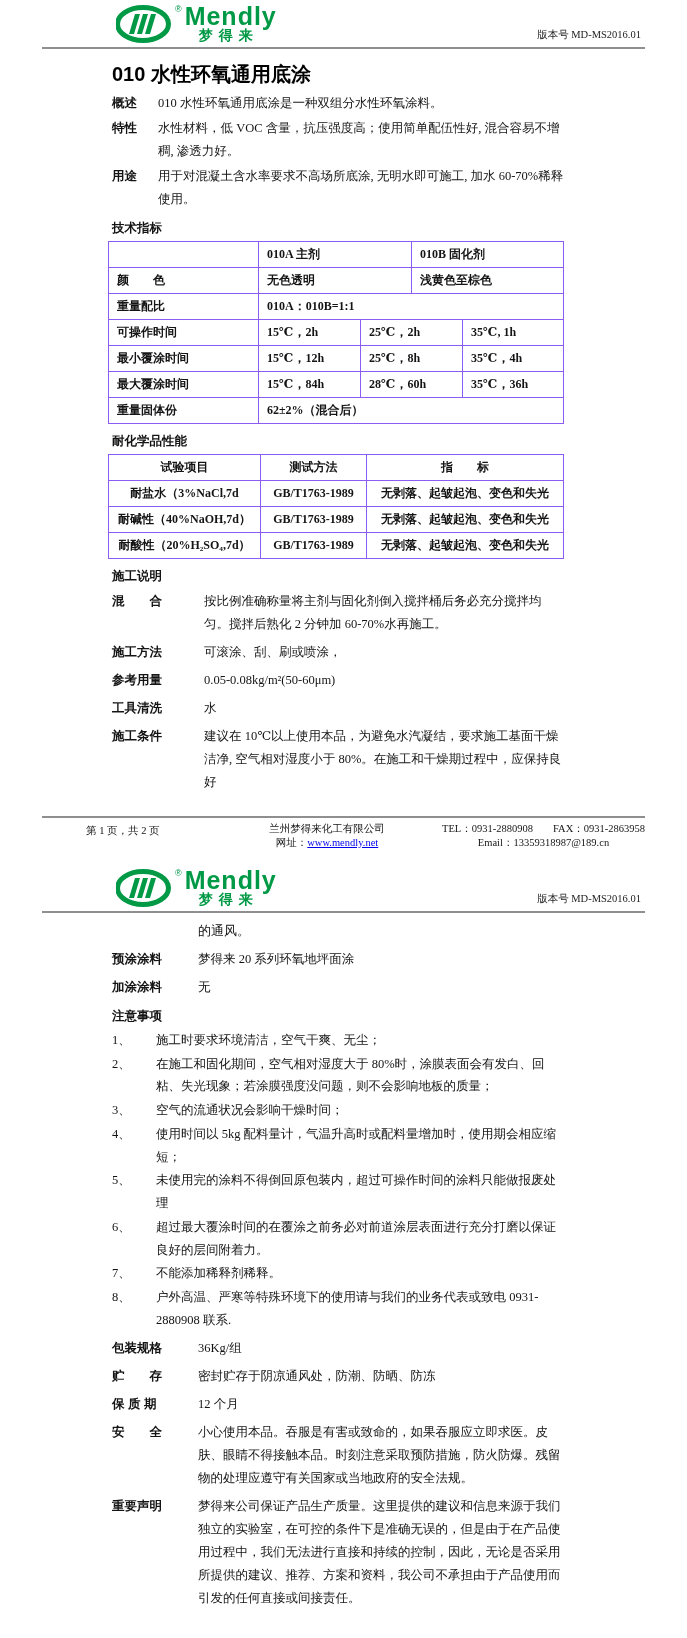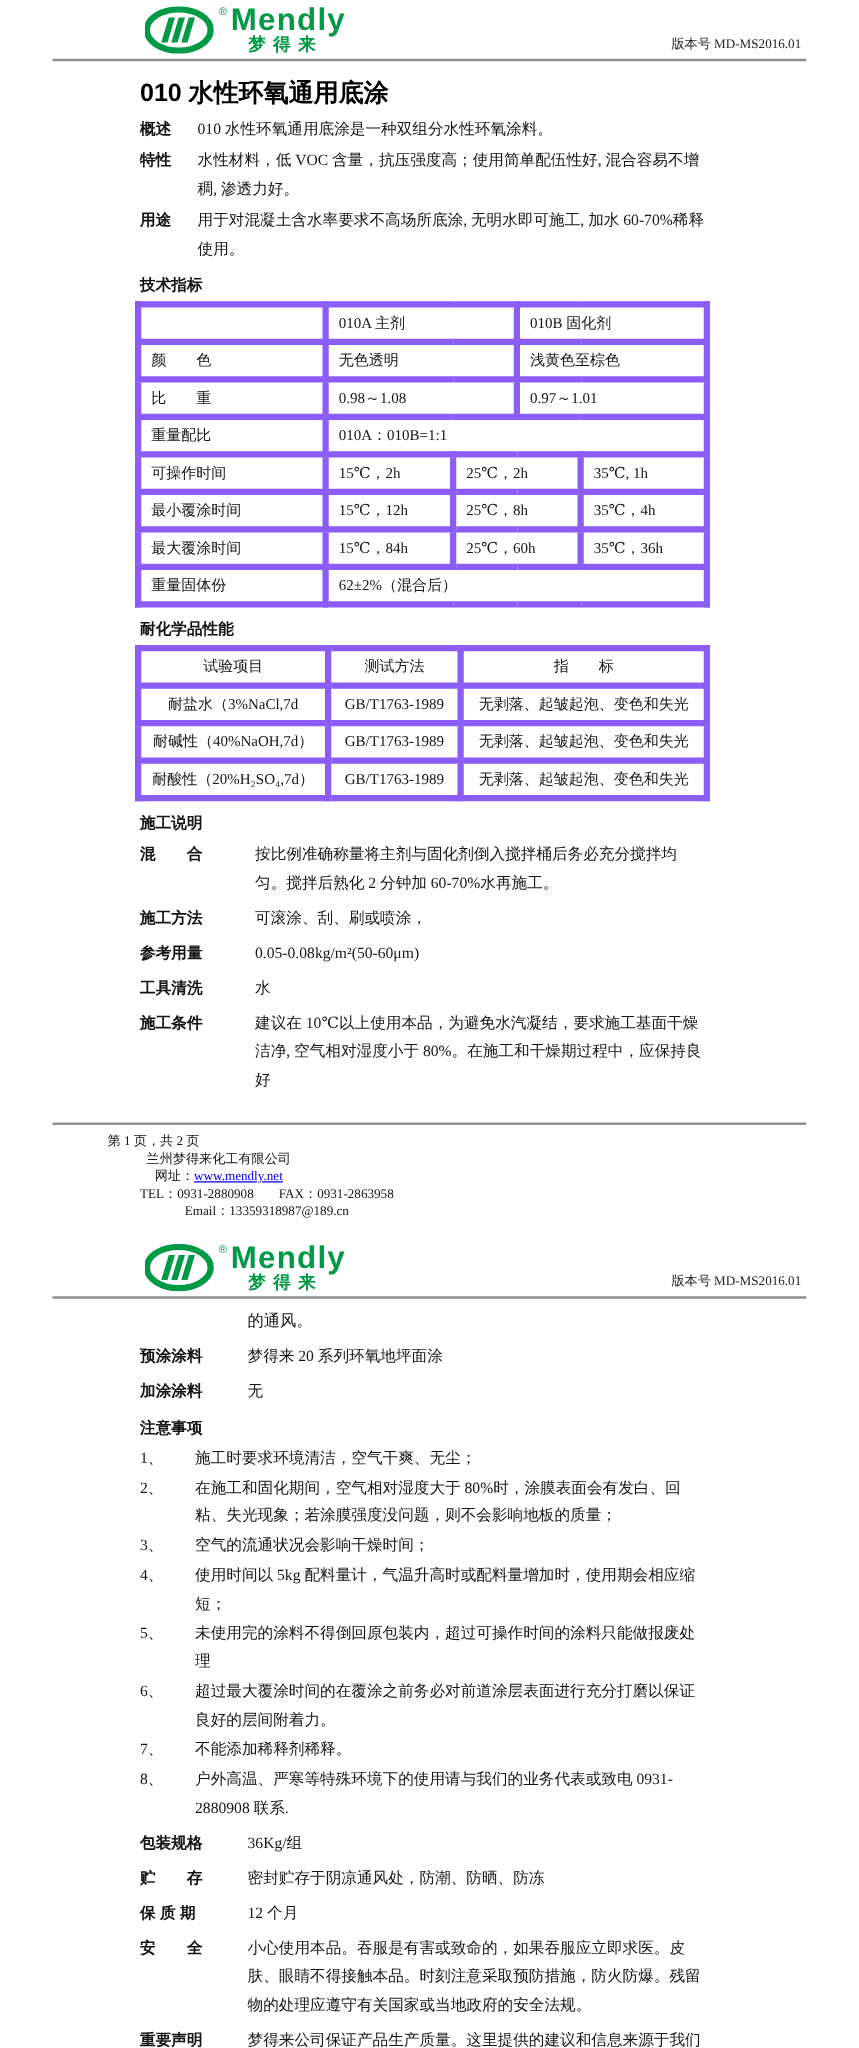--- a/index.html
+++ b/index.html
@@ -15,33 +15,33 @@
   .brand{color:#009945;font-weight:bold;font-size:25px;line-height:22px;letter-spacing:1px;font-family:"Liberation Sans",sans-serif;}
   .brand-cn{color:#009945;font-weight:bold;font-size:14px;line-height:16px;letter-spacing:6px;margin-left:14px;font-family:"Liberation Sans",sans-serif;}
   .version{position:absolute;right:46px;bottom:5px;font-size:10.5px;color:#222;}
   .hrule{height:2px;background:#8f8f8f;margin:0 42px;}
   .title{margin:12px 0 4px 112px;font-size:20px;font-weight:bold;font-family:"Liberation Sans",sans-serif;color:#000;}
   .sec{display:flex;margin:2px 0 0 112px;width:452px;font-size:12.5px;line-height:1.84;}
   .sec .lab{flex:0 0 46px;font-weight:bold;font-family:"Liberation Sans",sans-serif;}
   .sec .txt{flex:1;}
   .h2{margin:9px 0 4px 112px;font-size:12.5px;font-weight:bold;font-family:Liberation Mono, monospace;}
   table{border-collapse:collapse;margin-left:108px;table-layout:fixed;font-size:12px;}
-  td{border:5px solid #8b5cf6;padding:4px 8px;height:14px;overflow:hidden;white-space:nowrap;}
+  td{border:1px solid #8b5cf6;padding:4px 8px;height:14px;overflow:hidden;white-space:nowrap;font-weight:bold;}
   td.ctr{text-align:left;}
   .chem td{text-align:center;padding:4px 4px;margin-top:16px;}
   .kv{display:flex;margin:5px 0 0 112px;width:452px;font-size:12.5px;line-height:1.84;}
   .kv .lab{flex:0 0 92px;font-weight:bold;font-family:"Liberation Sans",sans-serif;}
   .kv .txt{flex:1;}
   .kv2 .lab{flex:0 0 86px;}
   .note{display:flex;margin:1px 0 0 112px;width:452px;font-size:12.5px;line-height:1.82;}
   .note .num{flex:0 0 44px;}
   .note .txt{flex:1;}
   .cont{margin:6px 0 0 198px;width:366px;font-size:13px;line-height:1.84;}
   .foot{margin-top:22px;}
-  .foot-body{display:flex;align-items:flex-start;padding:4px 0 0 86px;font-size:10.5px;flex-direction:column;}
+  .foot-body{display:flex;align-items:flex-start;padding:4px 0 0 86px;font-size:10.5px;}
   .fpage{width:152px;padding-top:2px;}
   .fcompany{width:178px;text-align:center;}
   .fcontact{margin-left:16px;text-align:center;}
   .fcontact .line1 span{margin:0 10px;}
   a.link{color:#0000ee;text-decoration:underline;cursor:pointer;}
   .p2{margin-top:14px;}
 </style>
 </head>
 <body>
 
@@ -98,44 +98,39 @@
       <td></td>
       <td colspan="3">010A 主剂</td>
       <td colspan="3">010B 固化剂</td>
     </tr>
     <tr>
       <td>颜　　色</td>
       <td colspan="3">无色透明</td>
       <td colspan="3">浅黄色至棕色</td>
     </tr>
     <tr>
-      <td>比　　重</td>
-      <td colspan="3">0.98～1.08</td>
-      <td colspan="3">0.97～1.01</td>
-    </tr>
-    <tr>
       <td>重量配比</td>
       <td colspan="6" class="ctr">010A：010B=1:1</td>
     </tr>
     <tr>
       <td>可操作时间</td>
       <td colspan="2">15℃，2h</td>
       <td colspan="2">25℃，2h</td>
       <td colspan="2">35℃, 1h</td>
     </tr>
     <tr>
       <td>最小覆涂时间</td>
       <td colspan="2">15℃，12h</td>
       <td colspan="2">25℃，8h</td>
       <td colspan="2">35℃，4h</td>
     </tr>
     <tr>
       <td>最大覆涂时间</td>
       <td colspan="2">15℃，84h</td>
-      <td colspan="2">25℃，60h</td>
+      <td colspan="2">28℃，60h</td>
       <td colspan="2">35℃，36h</td>
     </tr>
     <tr>
       <td>重量固体份</td>
       <td colspan="6" class="ctr">62±2%（混合后）</td>
     </tr>
   </tbody>
     </table>
 
   <div class="h2">耐化学品性能</div>

